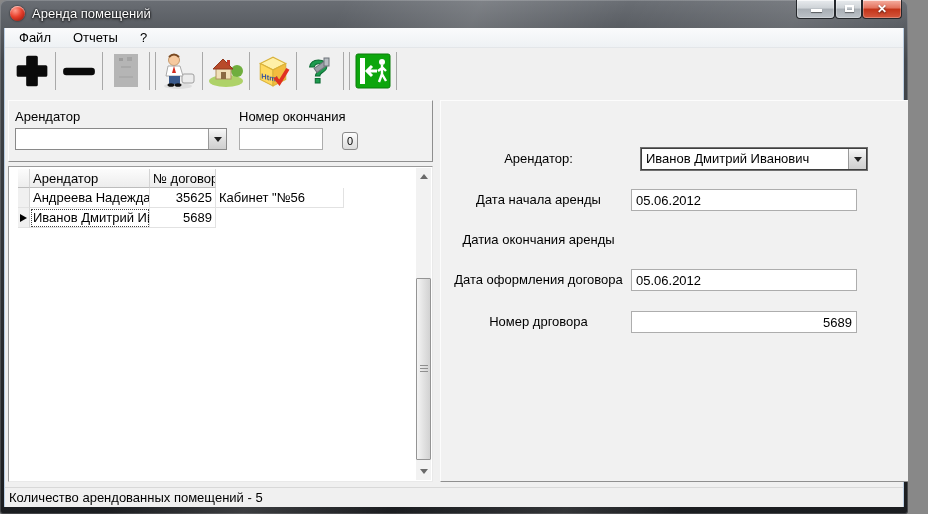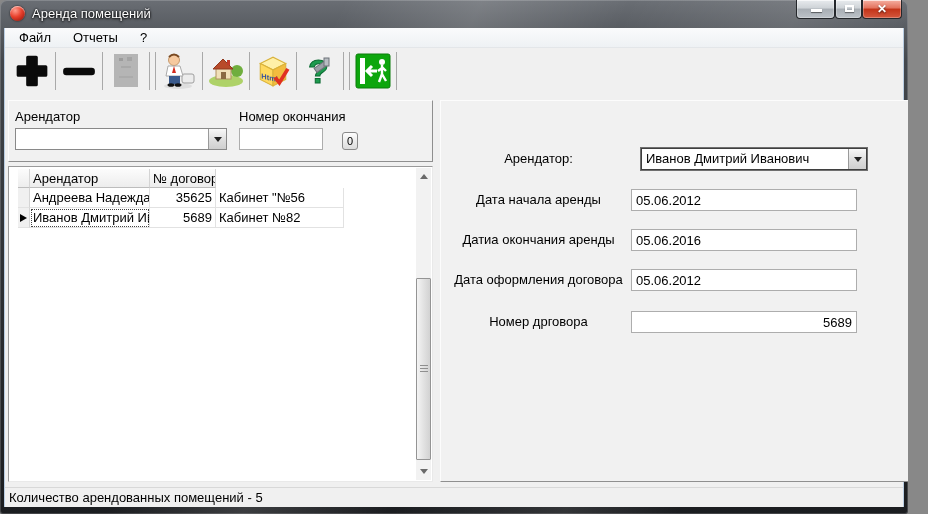--- a/index.html
+++ b/index.html
@@ -256,21 +256,20 @@
           <div class="gc c1">Андреева Надежда Де</div>
           <div class="gc c2">35625</div>
           <div class="gc c3">Кабинет "№56</div>
         </div>
         <div class="g-row">
           <div class="gc ci">
               <span class="row-pointer"></span>
             </div>
           <div class="gc c1 sel-cell">Иванов Дмитрий Иван</div>
           <div class="gc c2">5689</div>
-          <div class="gc c3">Кабинет №82</div>
         </div>
       </div>
       <div class="vscroll">
         <span class="sb-btn sb-up">
             <span class="tri-up"></span>
           </span>
         <span class="sb-thumb">
             <span class="grip"></span>
           </span>
         <span class="sb-btn sb-down">
@@ -288,21 +287,20 @@
               <span class="arrow-down"></span>
             </span>
         </div>
       </div>
       <div class="f-row" style="top:88px;">
         <span class="f-label">Дата начала аренды</span>
         <input class="edit f-field f-edit" value="05.06.2012" style="">
       </div>
       <div class="f-row" style="top:128px;">
         <span class="f-label">Датиа окончания аренды</span>
-        <input class="edit f-field f-edit" value="05.06.2016" style="">
       </div>
       <div class="f-row" style="top:168px;">
         <span class="f-label">Дата оформления договора</span>
         <input class="edit f-field f-edit" value="05.06.2012" style="">
       </div>
       <div class="f-row" style="top:210px;">
         <span class="f-label">Номер дрговора</span>
         <input class="edit f-field f-edit num-right" value="5689" style="">
       </div>
     </div>

